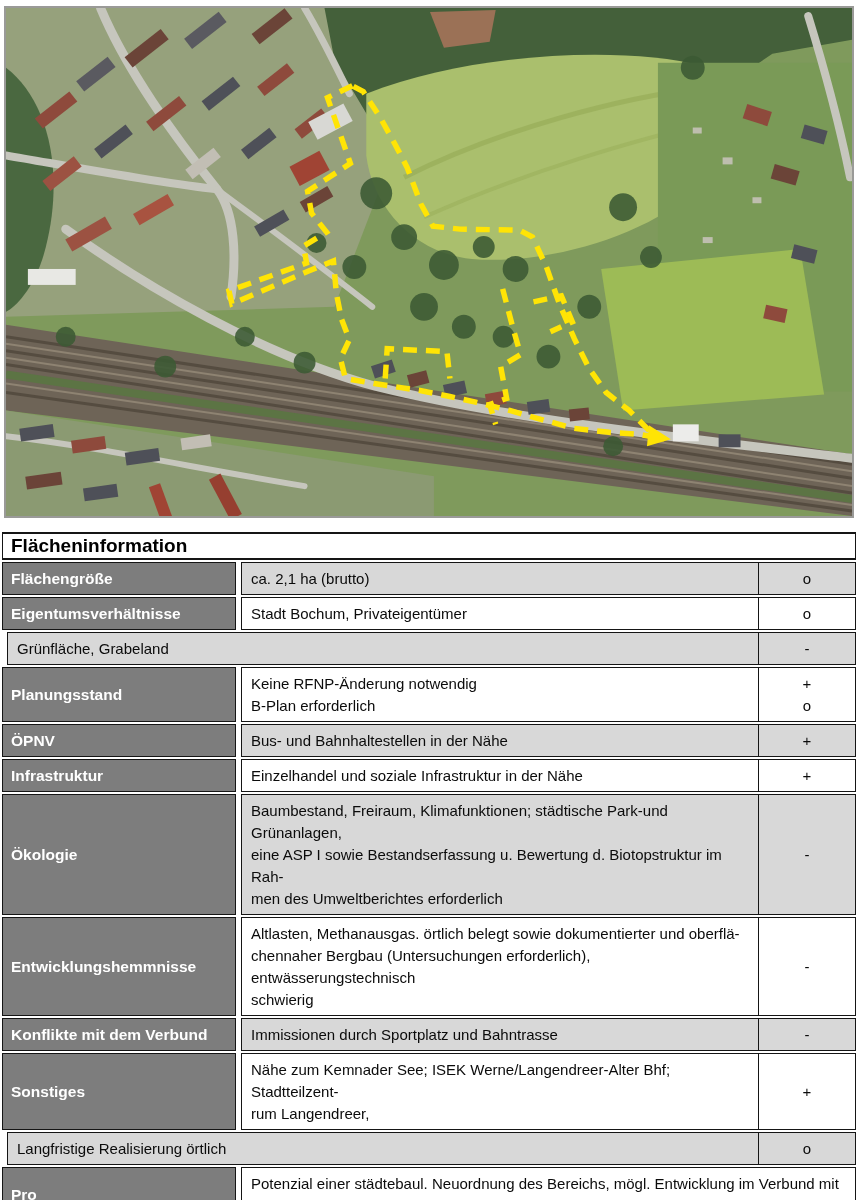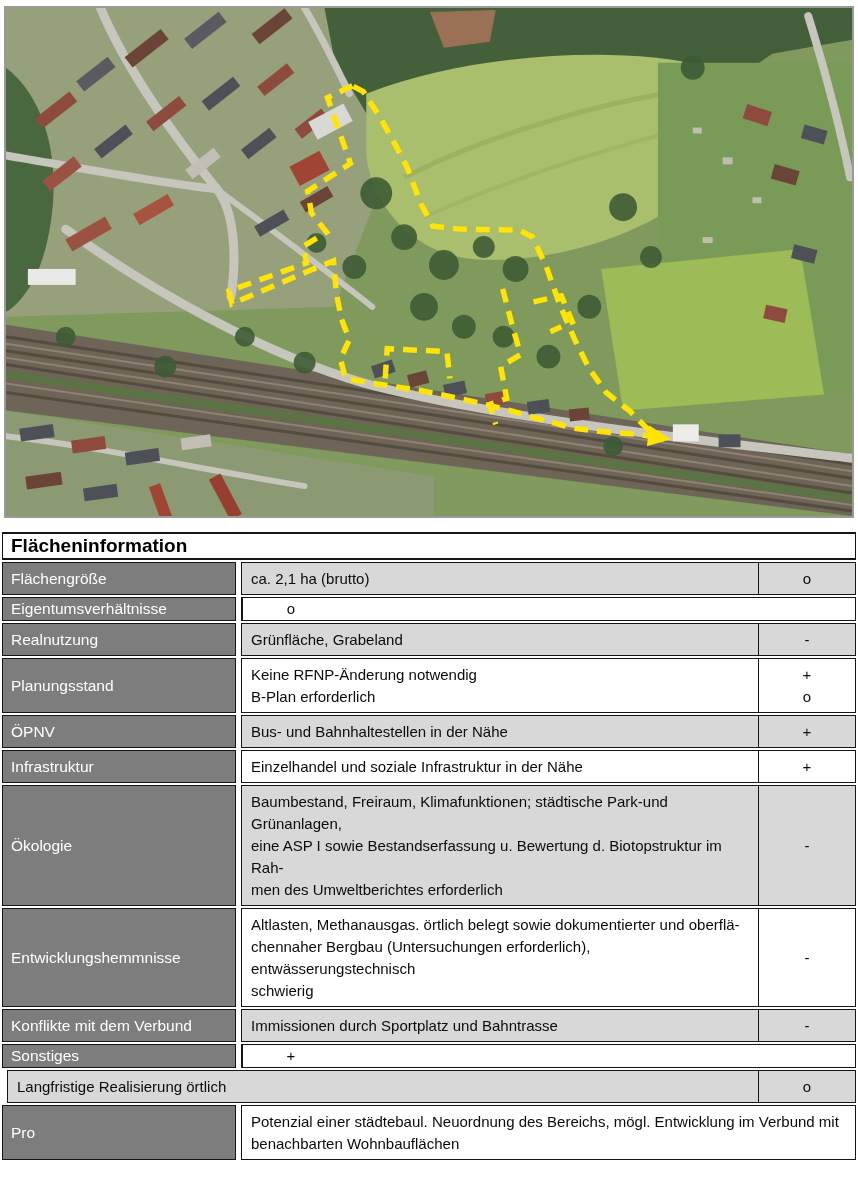--- a/index.html
+++ b/index.html
@@ -18,21 +18,21 @@
   .photo-frame{width:850px;height:512px;margin:0 auto;border:2px solid #9a9a98;background:#7f9a5c;position:relative;overflow:hidden}
   .photo-frame svg{display:block;width:100%;height:100%}
 
   
   .info-title{margin-top:14px;border:2px solid var(--border);border-width:2px 1px 2px 1px;background:#fff;
     font-size:19px;font-weight:bold;color:#000;padding:3px 8px;height:28px;display:flex;align-items:center}
   .rows{margin-top:2px}
   .row{display:flex;margin-bottom:2px}
   .row.gap-before{}
   .label-cell{width:234px;background:var(--label-gray);border:1px solid var(--border);color:#fff;
-    font-weight:normal;font-size:15.5px;display:flex;align-items:center;padding:2px 8px;flex:none}
+    font-weight:bold;font-size:15.5px;display:flex;align-items:center;padding:2px 8px;flex:none}
   .col-gap{width:5px;flex:none;background:#fff}
   .value-box{flex:1;display:flex;border:1px solid var(--border)}
   .value-cell{flex:1;font-size:15px;line-height:22px;padding:4.5px 9px;color:#0b0b0b;white-space:pre-line;
     display:flex;flex-direction:column;justify-content:center}
   .rating-cell{width:97px;flex:none;border-left:1px solid var(--border);font-size:15px;line-height:22px;
     display:flex;align-items:center;justify-content:center;text-align:center;white-space:pre-line;color:#0b0b0b}
   .row.shade-light .value-box{background:var(--row-light)}
   .row.shade-white .value-box{background:var(--row-white)}
 </style>
 </head>
@@ -190,25 +190,25 @@
         <div class="col-gap"></div>
         <div class="value-box">
           <div class="value-cell">ca. 2,1 ha (brutto)</div>
           <div class="rating-cell">o</div>
         </div>
       </div>
       <div class="row shade-white">
         <div class="label-cell">Eigentumsverhältnisse</div>
         <div class="col-gap"></div>
         <div class="value-box">
+          <div class="value-cell">Stadt Bochum, Privateigentümer</div>
           <div class="rating-cell">o</div>
         </div>
       </div>
       <div class="row shade-light">
-        <div class="label-cell">Realnutzung</div>
         <div class="col-gap"></div>
         <div class="value-box">
           <div class="value-cell">Grünfläche, Grabeland</div>
           <div class="rating-cell">-</div>
         </div>
       </div>
       <div class="row shade-white">
         <div class="label-cell">Planungsstand</div>
         <div class="col-gap"></div>
         <div class="value-box">
@@ -259,20 +259,22 @@
         <div class="col-gap"></div>
         <div class="value-box">
           <div class="value-cell">Immissionen durch Sportplatz und Bahntrasse</div>
           <div class="rating-cell">-</div>
         </div>
       </div>
       <div class="row shade-white">
         <div class="label-cell">Sonstiges</div>
         <div class="col-gap"></div>
         <div class="value-box">
+          <div class="value-cell">Nähe zum Kemnader See; ISEK Werne/Langendreer-Alter Bhf; Stadtteilzent-
+rum Langendreer,</div>
           <div class="rating-cell">+</div>
         </div>
       </div>
       <div class="row shade-light">
         <div class="col-gap"></div>
         <div class="value-box">
           <div class="value-cell">Langfristige Realisierung örtlich</div>
           <div class="rating-cell">o</div>
         </div>
       </div>

